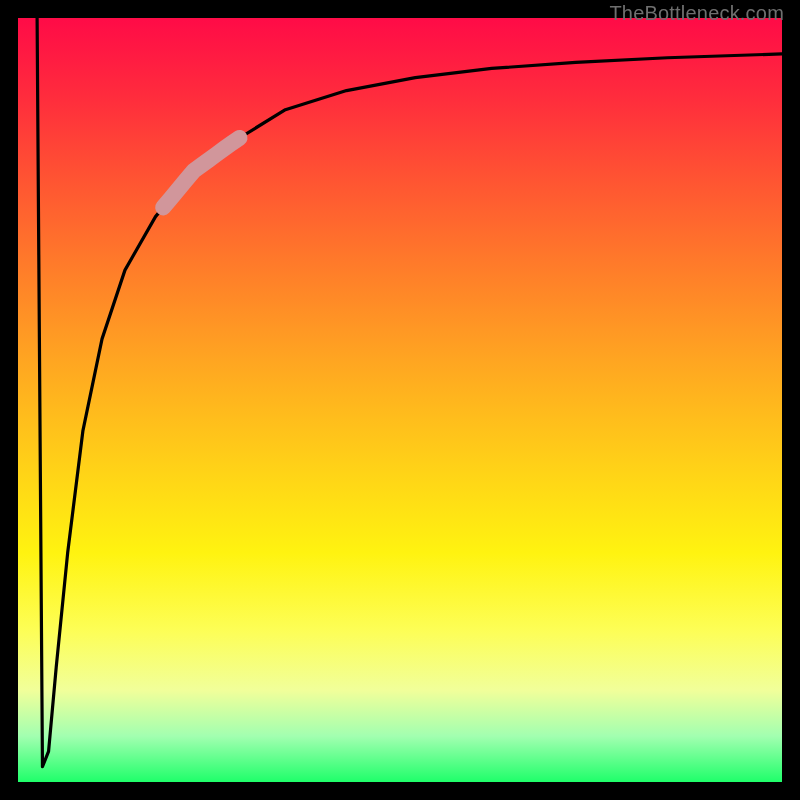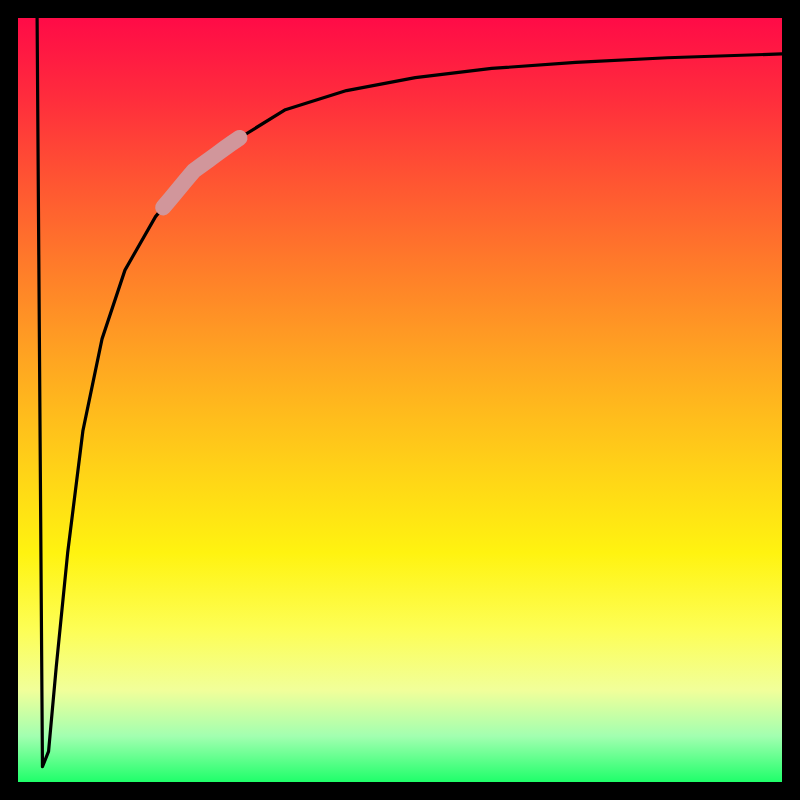--- a/index.html
+++ b/index.html
@@ -59,13 +59,14 @@
 <body>
 
 <div class="chart-wrap">
   <div class="plot-area"></div>
 
   <svg class="curve-svg" viewBox="0 0 764 764" preserveAspectRatio="none">
     <path id="curve-path" fill="none" stroke="#000" stroke-width="3.2" stroke-linejoin="round" stroke-linecap="round" d="M19.10 0.00 L24.45 748.72 L30.56 733.44 L38.20 649.40 L49.66 534.80 L64.94 412.56 L84.04 320.88 L106.96 252.12 L137.52 198.64 L175.72 152.80 L217.74 122.24 L267.40 91.68 L328.52 72.58 L397.28 59.59 L473.68 50.42 L557.72 44.31 L649.40 39.73 L764.00 35.91"></path>
     <path id="curve-highlight" fill="none" stroke="#d1969b" stroke-width="16" stroke-linecap="round" d="M145.16 189.47 L152.80 180.30 L160.44 171.14 L168.08 161.97 L175.72 152.80 L183.36 147.24 L191.00 141.69 L198.64 136.13 L206.28 130.57 L213.92 125.02 L221.56 119.89"></path>
   </svg>
 
+  <div class="watermark">TheBottleneck.com</div>
 </div>
 
 </body></html>

